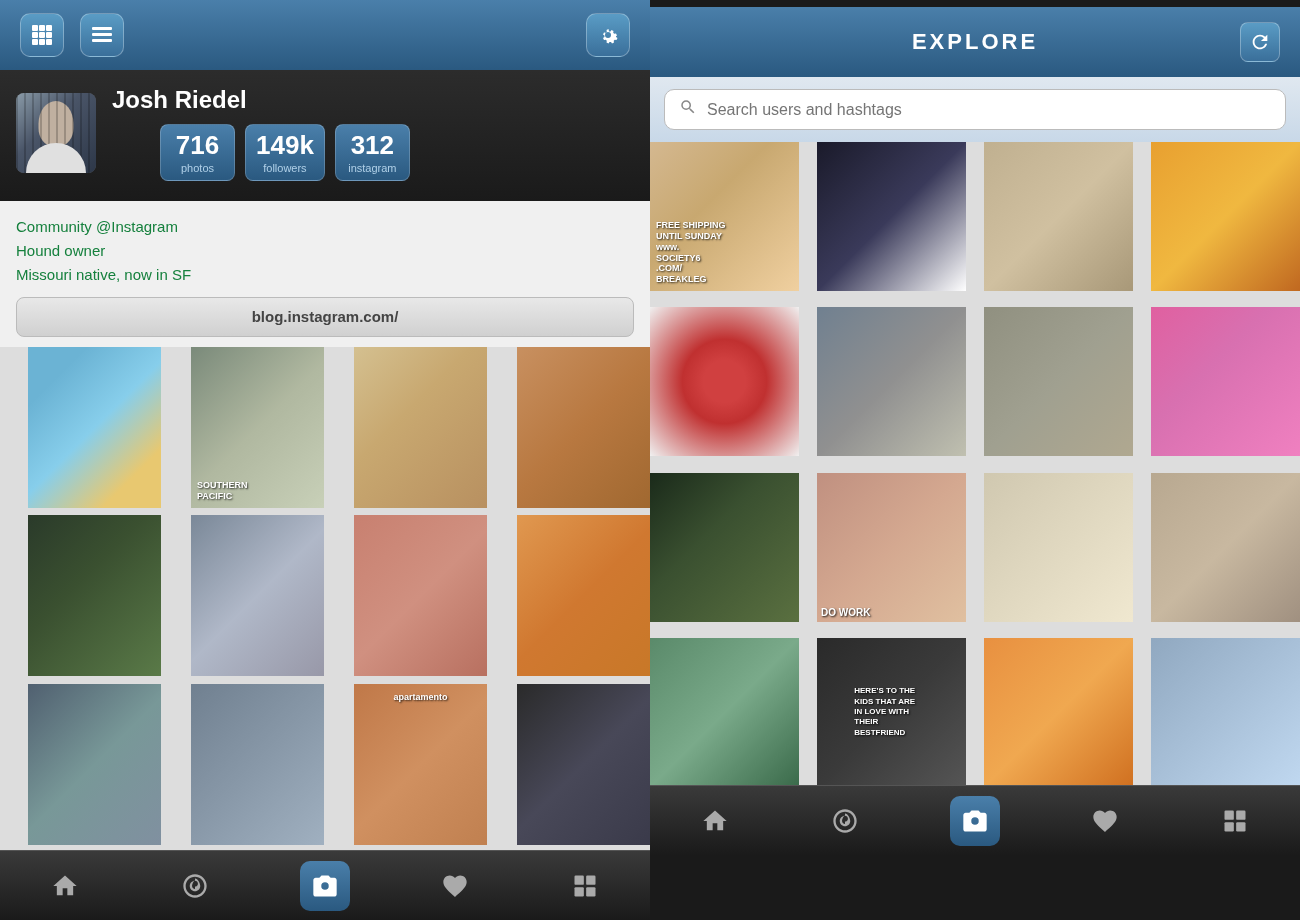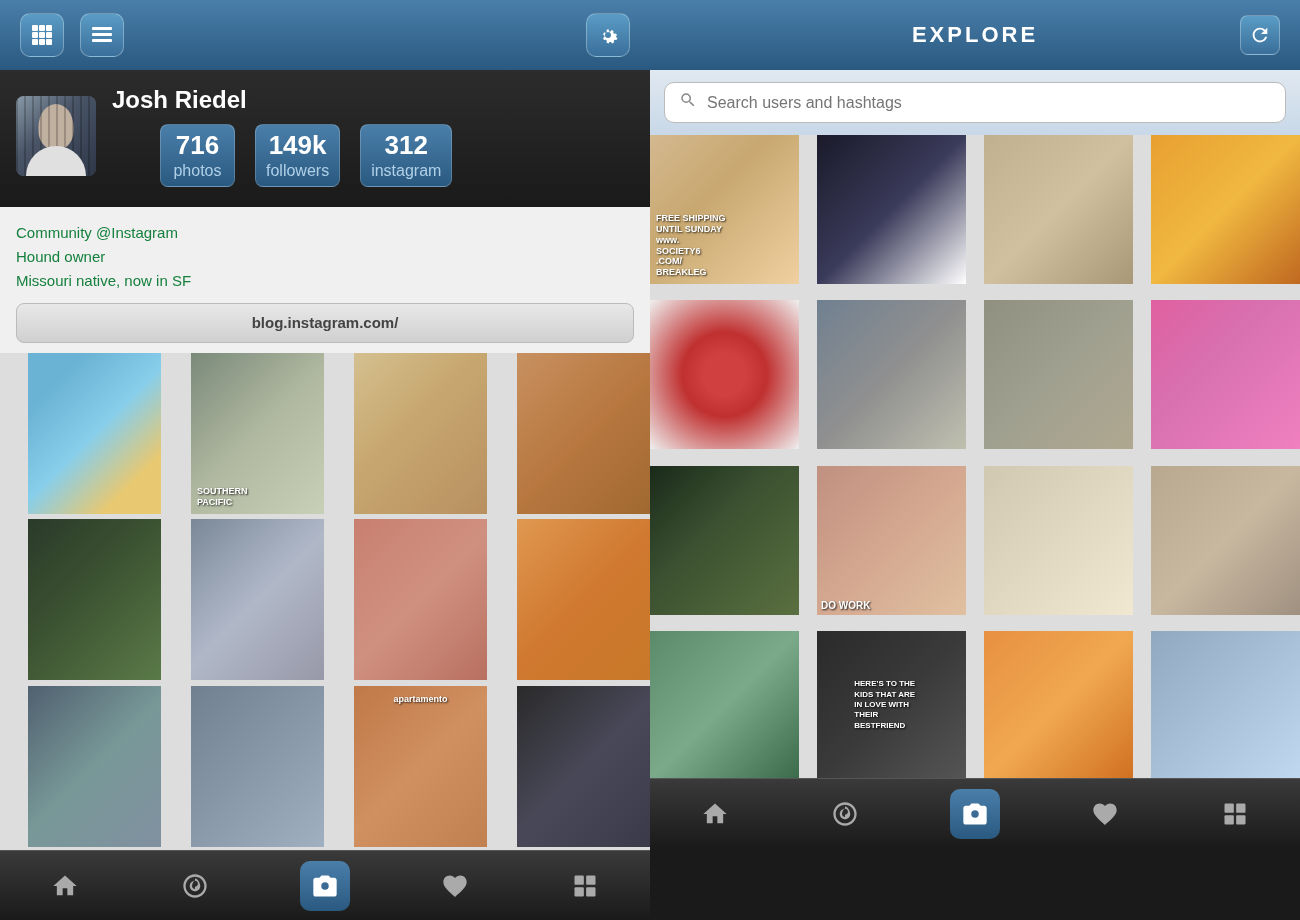--- a/index.html
+++ b/index.html
@@ -120,40 +120,40 @@
       flex: 1;
     }
     .profile-name {
       color: white;
       font-size: 24px;
       font-weight: bold;
       margin-bottom: 10px;
     }
     .stats-row {
       display: flex;
-      gap: 20px;
+      gap: 10px;
       padding-left: 48px;
     }
     .stat-box {
       background: linear-gradient(180deg, #4a7faa 0%, #2a5980 100%);
       border-radius: 8px;
       padding: 6px 10px;
       text-align: center;
       min-width: 75px;
       border: 1px solid rgba(255,255,255,0.2);
     }
     .stat-number {
       color: white;
       font-size: 26px;
       font-weight: bold;
       line-height: 1.1;
     }
     .stat-label {
       color: #b0d0e8;
-      font-size: 16px;
+      font-size: 11px;
       margin-top: 2px;
     }
 
     
     .bio-section {
       background: #f0f0f0;
       padding: 14px 16px 10px;
     }
     .bio-text {
       color: #15803d;
@@ -234,20 +234,21 @@
     }
 
     
     .right-panel {
       width: 650px;
       height: 848px;
       background: #f0f0f0;
       display: flex;
       flex-direction: column;
       overflow: hidden;
+      margin-top: 7px;
     }
     .explore-header {
       background: linear-gradient(180deg, #4a7faa 0%, #2a5980 100%);
       height: 70px;
       display: flex;
       align-items: center;
       justify-content: space-between;
       padding: 0 20px;
     }
     .explore-title {

